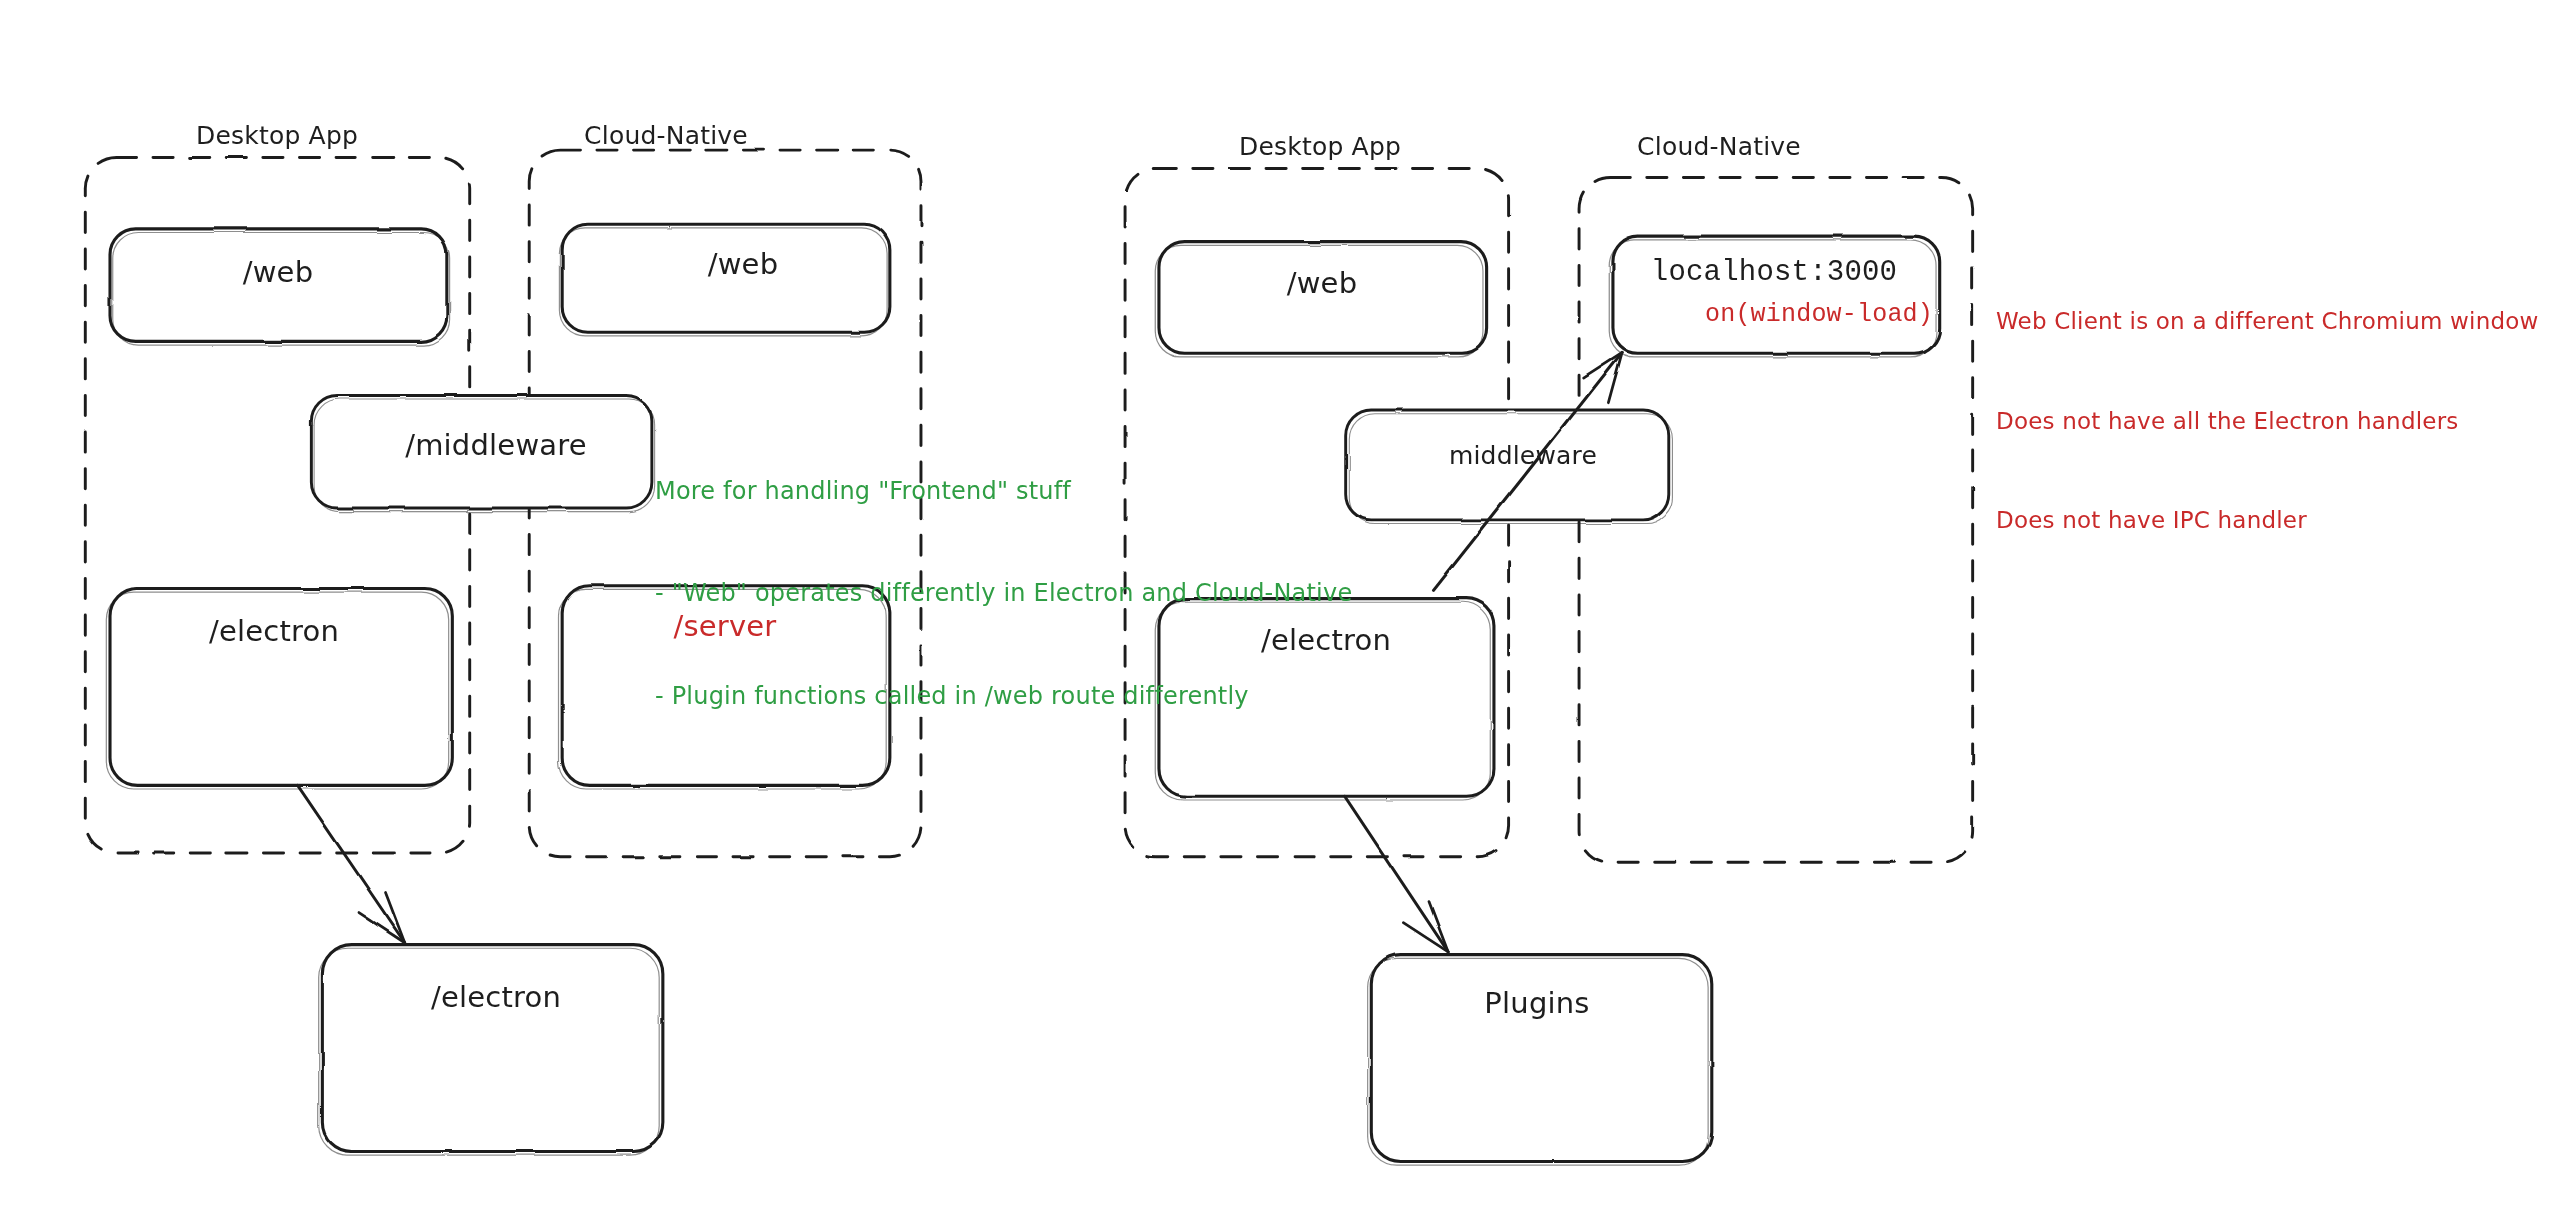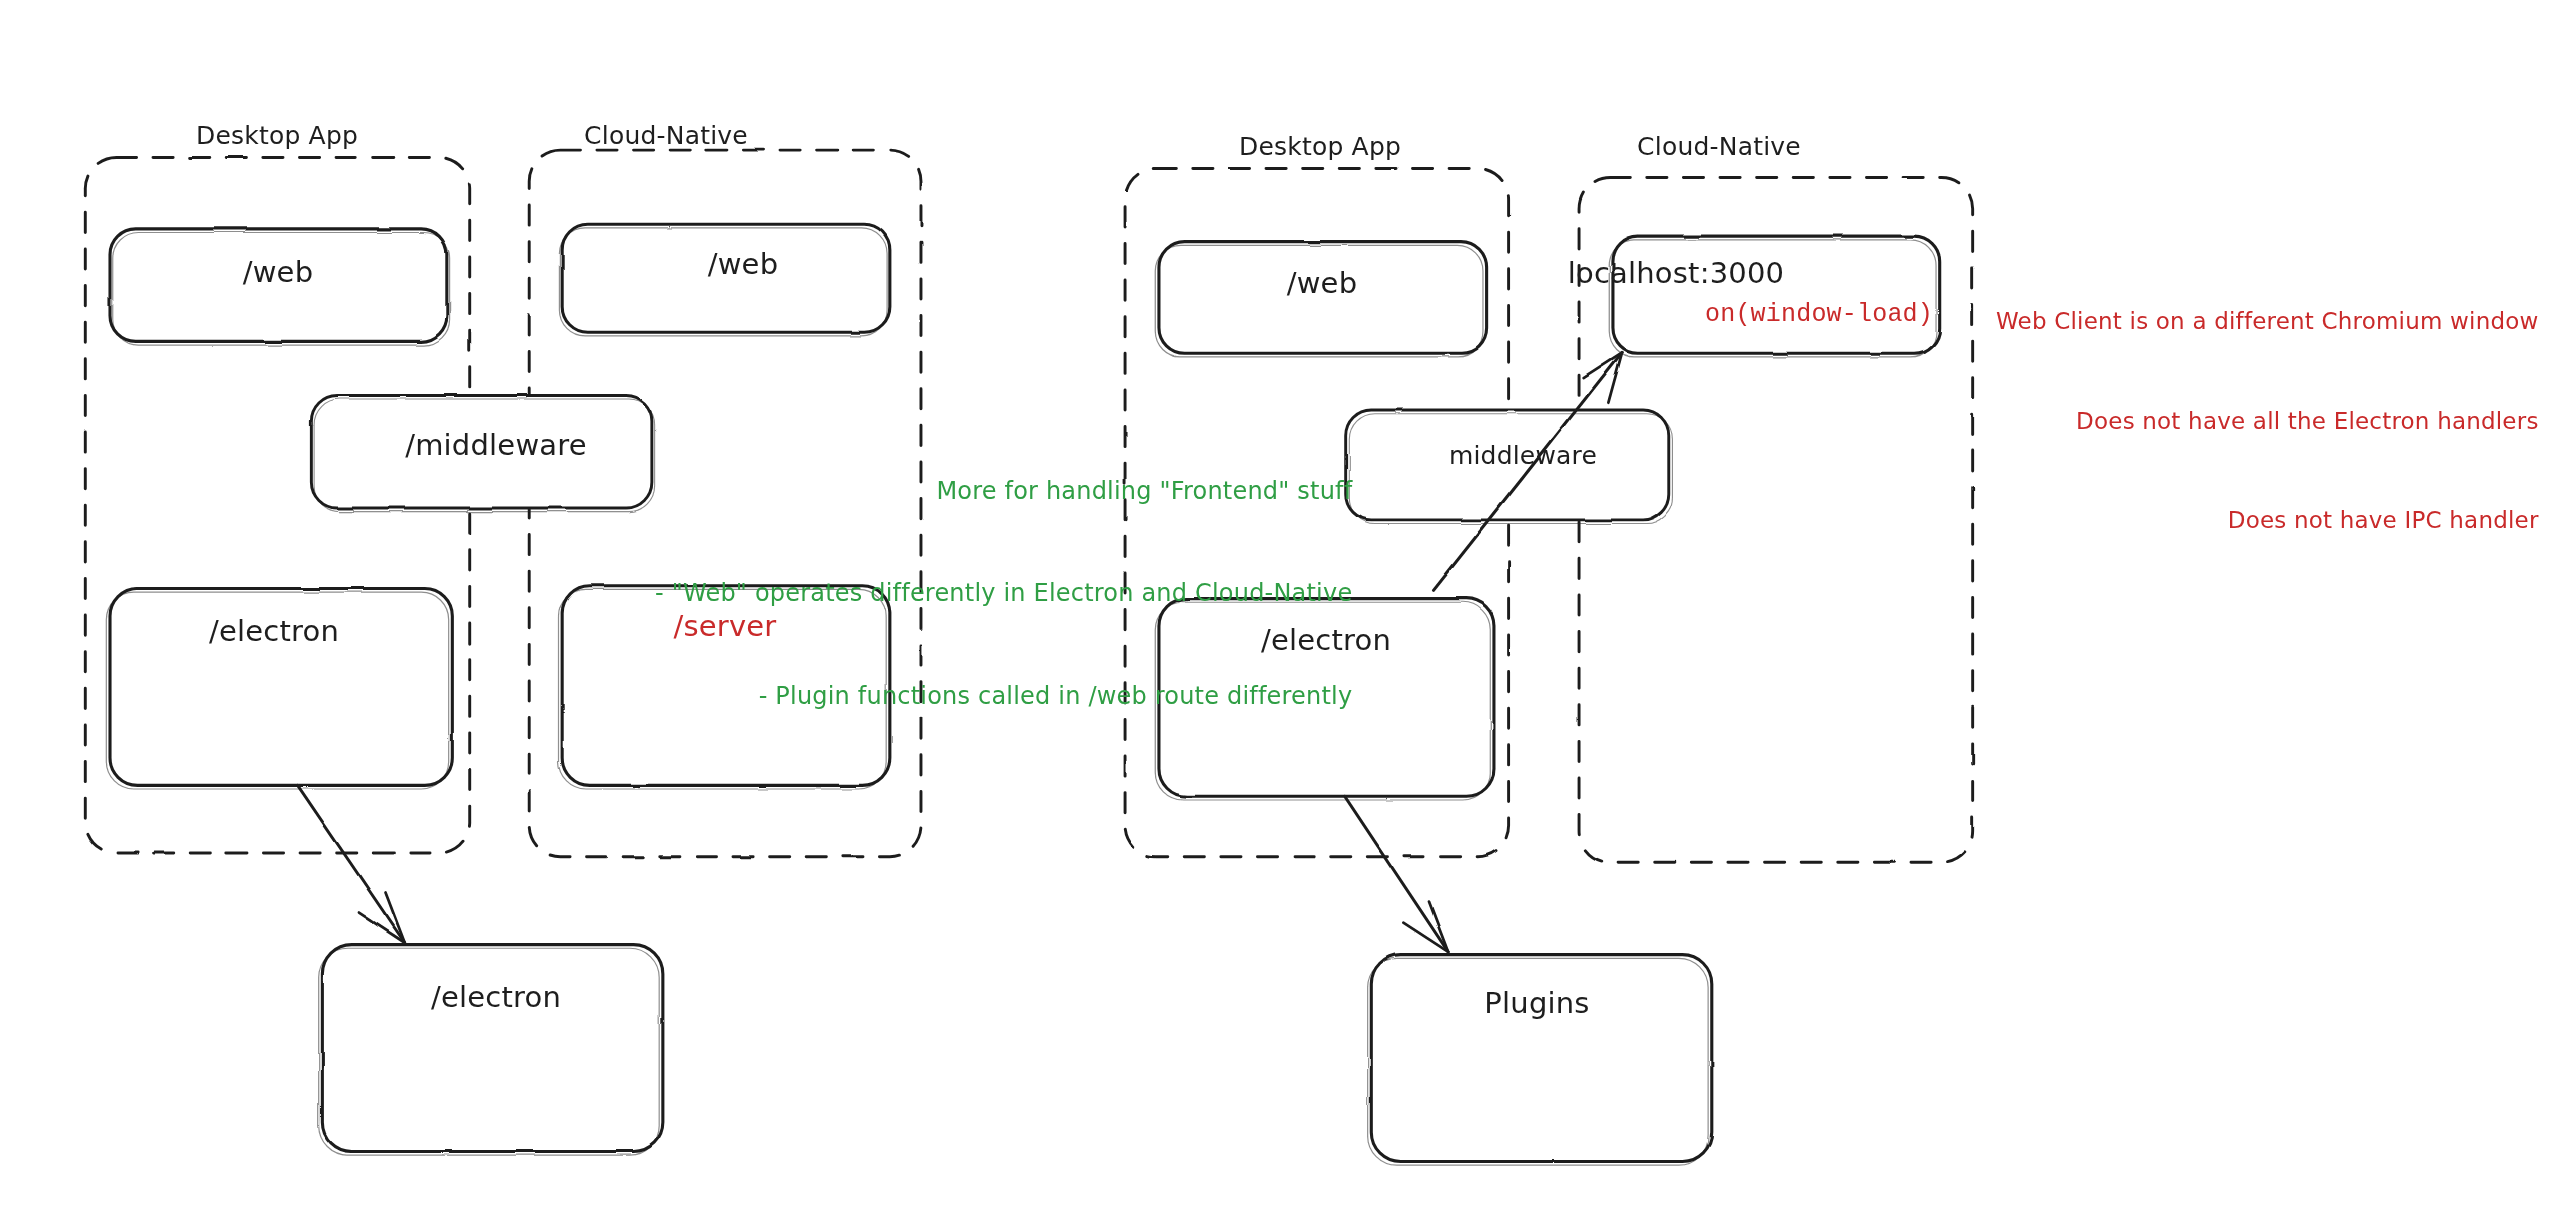--- a/index.html
+++ b/index.html
@@ -20,21 +20,20 @@
     width: 2576px;
     height: 1232px;
   }
   .txt {
     position: absolute;
     white-space: pre;
     font-family: "DejaVu Sans", sans-serif;
     color: #1e1e1e;
     line-height: 1.32;
     letter-spacing: 0.2px;
-    text-align: right;
   }
   .center {
     transform: translateX(-50%);
   }
   .group-label {
     font-size: 25px;
     color: #1e1e1e;
   }
   .node-label {
     font-size: 29px;
@@ -185,21 +184,21 @@
   <div>- "Web" operates differently in Electron and Cloud-Native</div>
   <div>- Plugin functions called in /web route differently</div>
 </div>
 
 <div class="txt group-label center" style="left:1320px; top:130px;">Desktop App</div>
 
 <div class="txt group-label center" style="left:1719px; top:130px;">Cloud-Native</div>
 
 <div class="txt node-label center" style="left:1322px; top:264px;">/web</div>
 
-<div class="txt node-label center" style="left:1676px; top:254px;">localhost:3000</div>
+<div class="txt node-label center" style="left:1774px; top:254px;font-family:Liberation Mono, monospace;">localhost:3000</div>
 
 <div class="txt node-label-sm center red" style="left:1819px; top:298px;font-family:Liberation Mono, monospace;">on(window-load)</div>
 
 <div class="txt node-label-sm center" style="left:1523px; top:439px;">middleware</div>
 
 <div class="txt node-label center" style="left:1326px; top:621px;">/electron</div>
 
 <div class="txt node-label center" style="left:1537px; top:984px;">Plugins</div>
 
 <div class="txt annot-red" style="left:1996px; top:239px;">

